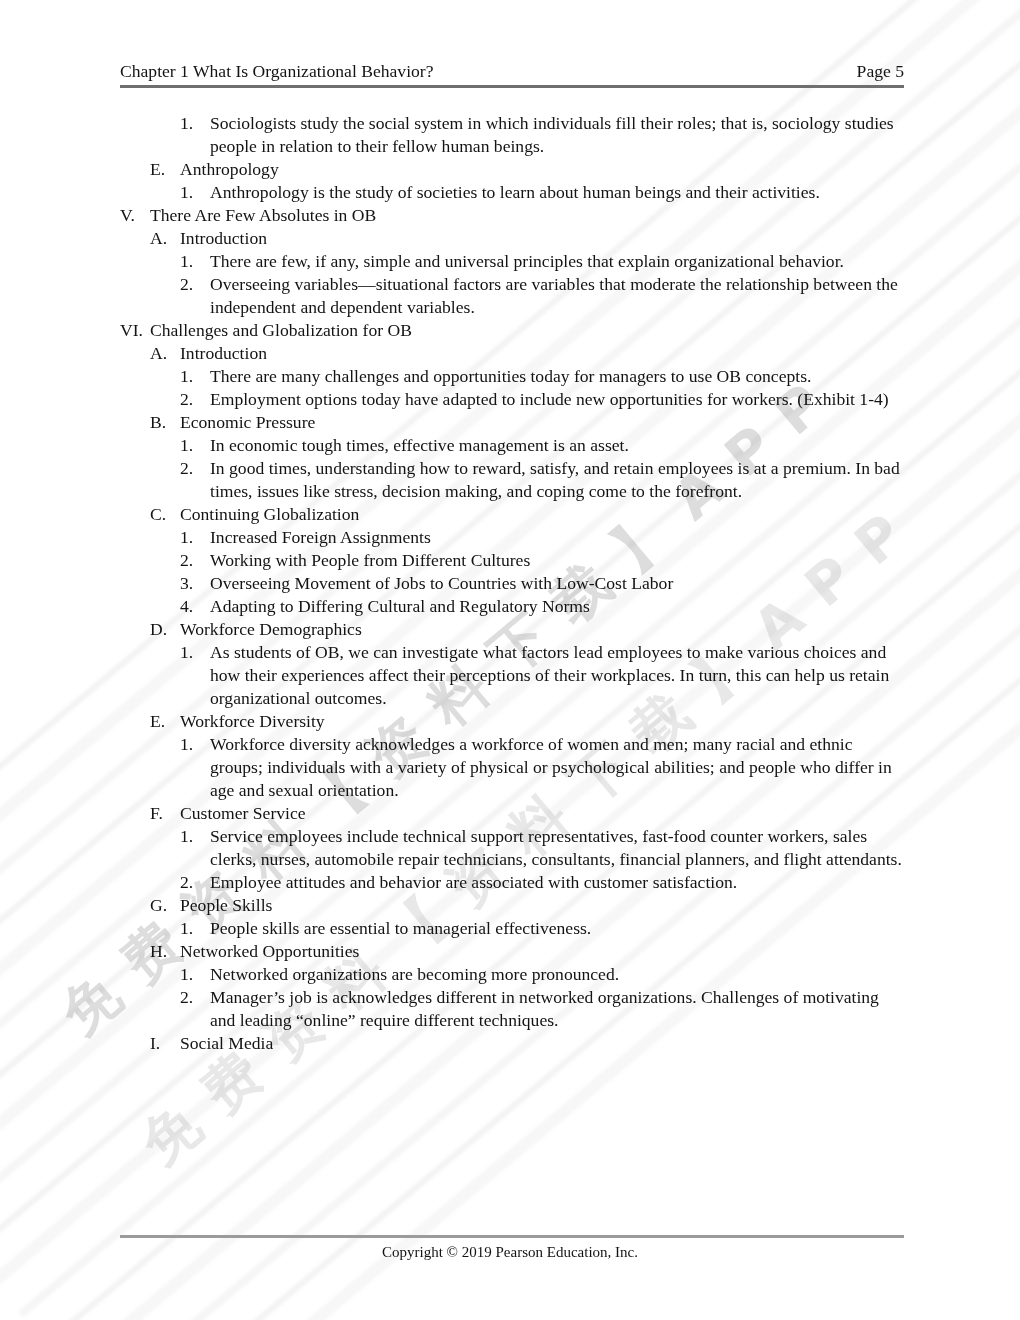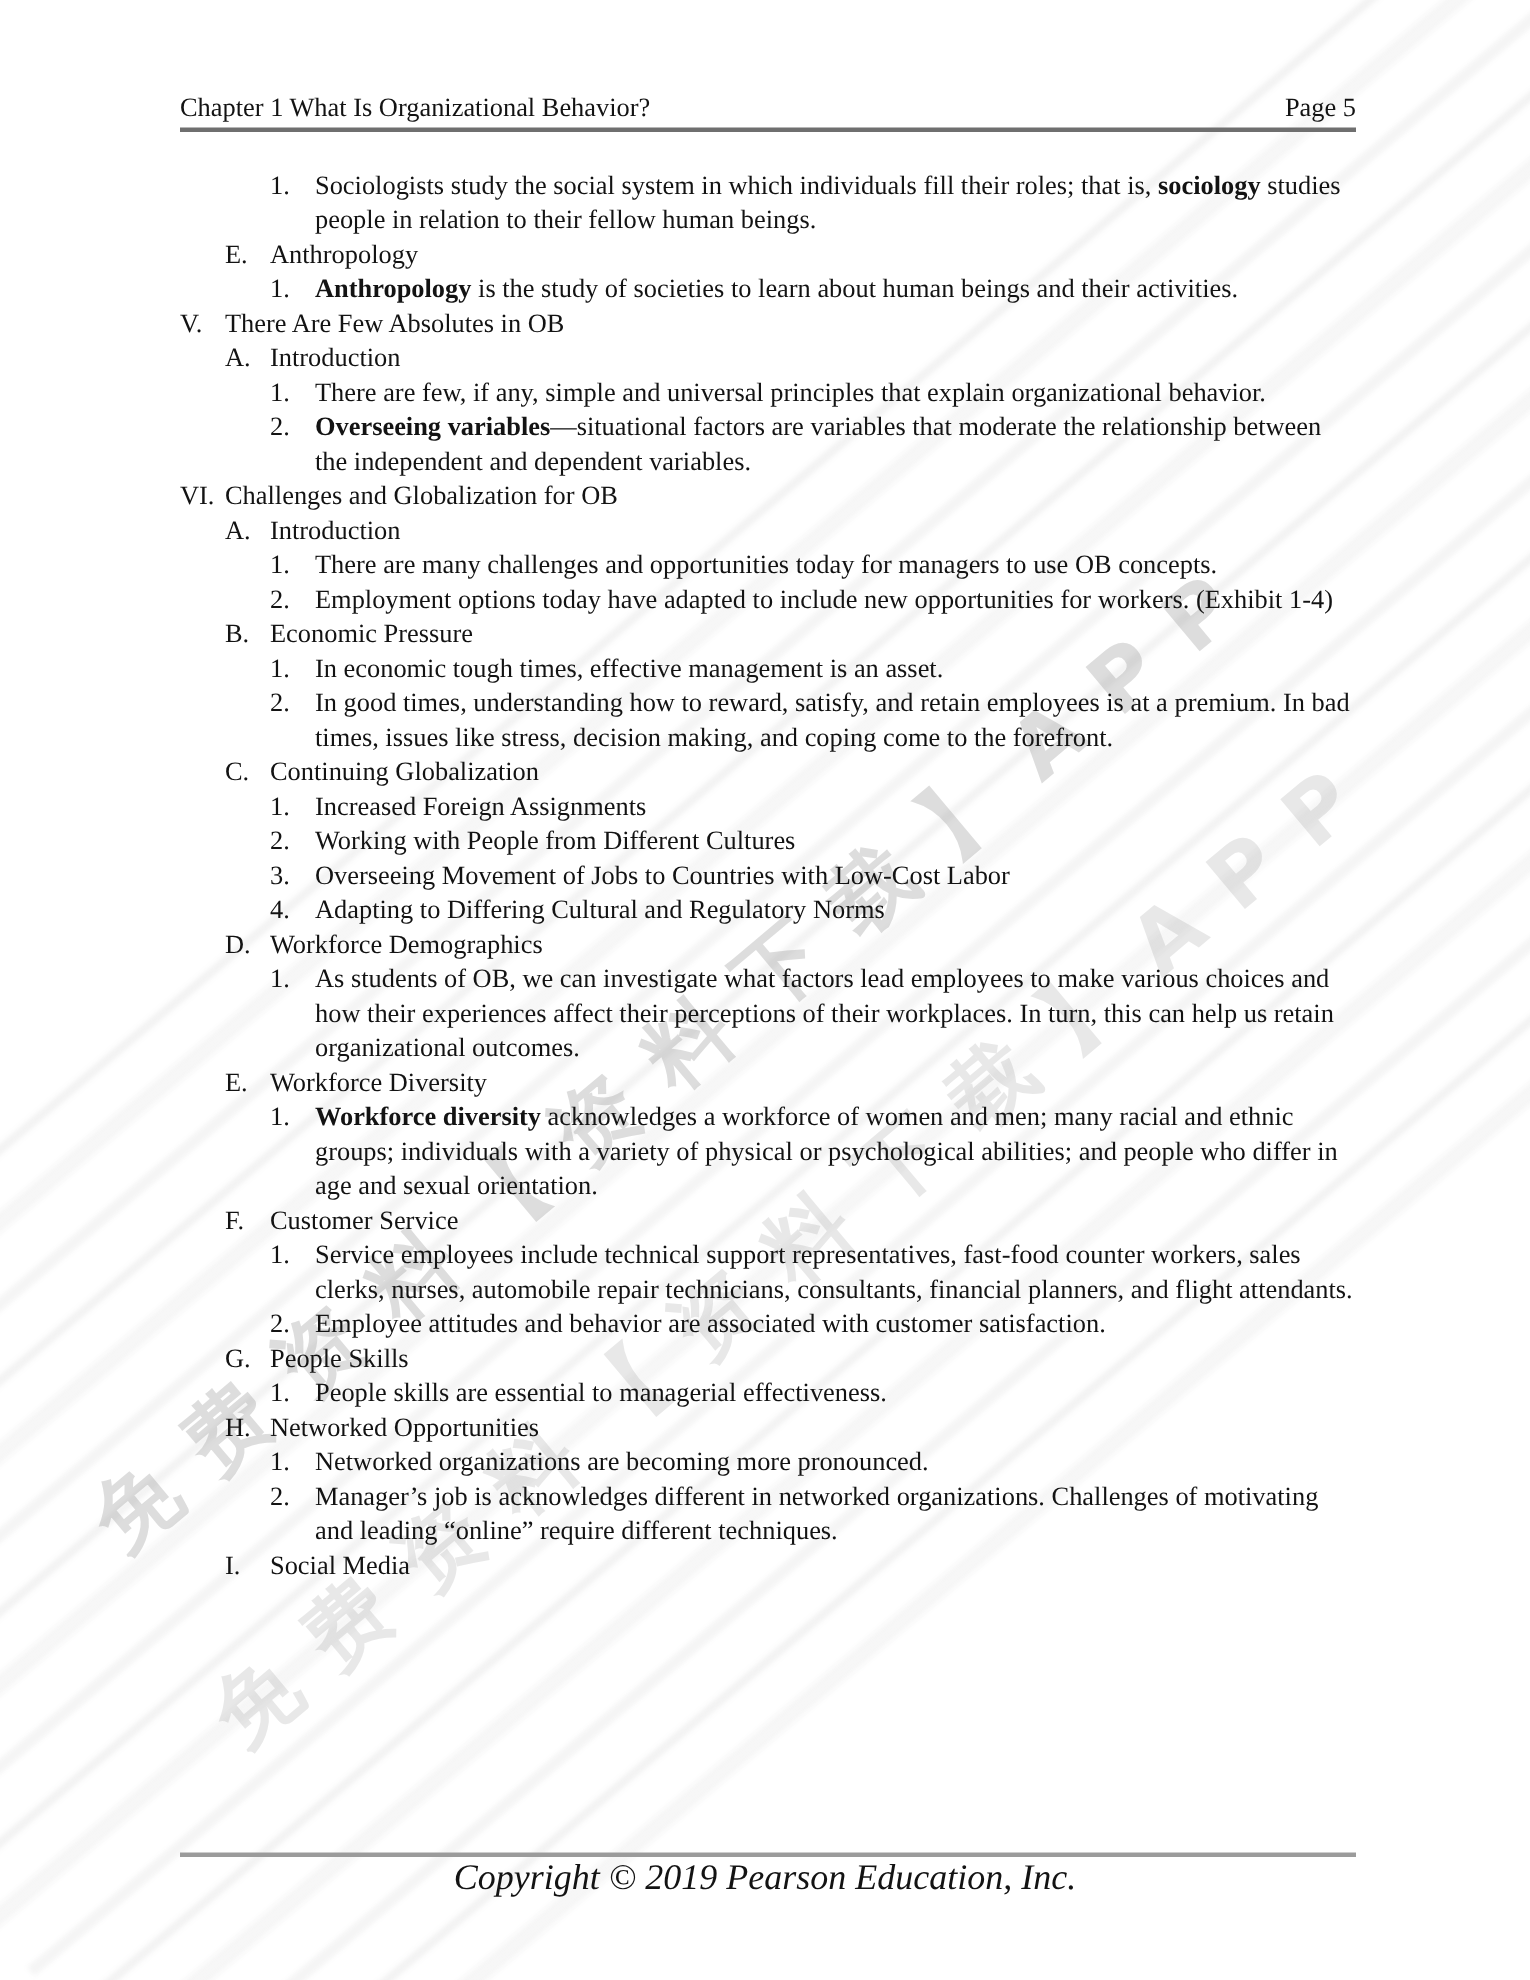--- a/index.html
+++ b/index.html
@@ -85,44 +85,43 @@
     height: 3px;
     background: #9b9b9b;
     z-index: 2;
   }
   .footer-text {
     position: absolute;
     left: 0;
     right: 0;
     top: 1241px;
     text-align: center;
-    font-size: 24px;
+    font-size: 15px;
     line-height: 23px;
     z-index: 2;
-    font-style: italic;
   }
 
   
   .outline {
     position: absolute;
     top: 112px;
     left: 0;
     width: 906px;
     font-size: 17.6px;
     line-height: 23px;
     z-index: 1;
   }
   .row { display: flex; }
   .row .marker { flex: 0 0 auto; }
   .row .txt { flex: 1 1 auto; min-width: 0; }
   .lvl1 { margin-left: 120px; }
   .lvl2 { margin-left: 150px; }
   .lvl3 { margin-left: 180px; }
   .lvl1 .marker, .lvl2 .marker, .lvl3 .marker { width: 30px; }
-  .b { font-weight: bold; }
+  .b { font-weight: normal; }
 </style>
 </head>
 <body>
 
 <div class="wm-layer">
   <div class="wm-streaks"></div>
   <span class="wm-text" style="left:70px; top:985px;">免费资料【资料下载】APP</span>
   <span class="wm-text second" style="left:150px; top:1115px;">免费资料【资料下载】APP</span>
 </div>
 

